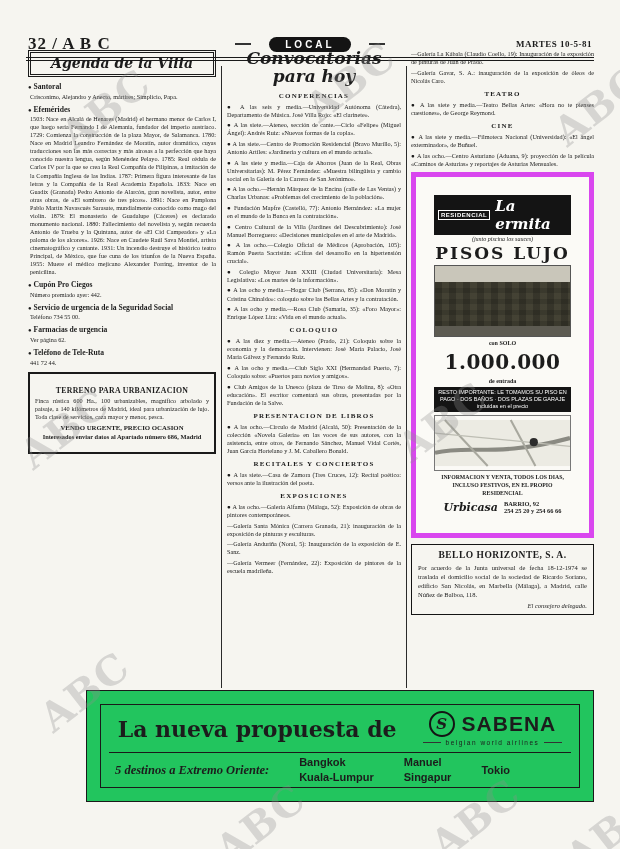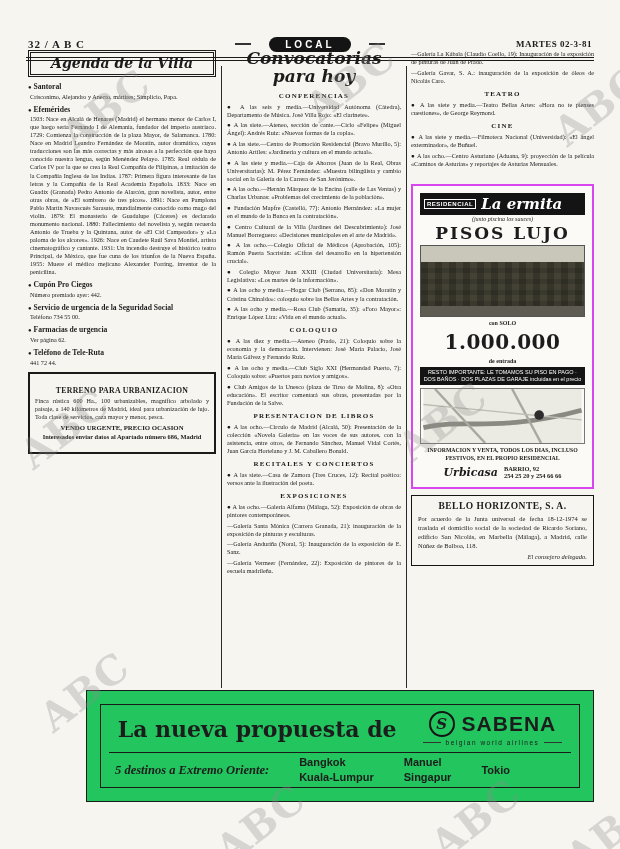--- a/index.html
+++ b/index.html
@@ -12,21 +12,21 @@
   .wm {
     position:absolute; font-family:"DejaVu Serif", serif; font-weight:bold;
     font-size:40px; color:#8f8f8f; opacity:.30; transform:rotate(-38deg);
     pointer-events:none; z-index:9; letter-spacing:1px;
   }
   
   .hdr {
     position:absolute; top:34px; left:28px; width:564px; height:20px;
     display:grid; grid-template-columns:1fr auto 1fr; align-items:center;
   }
-  .pagenum { font-weight:bold; font-size:11px; letter-spacing:1px; }
+  .pagenum { font-weight:bold; font-size:17px; letter-spacing:1px; }
   .hdr-center { display:flex; align-items:center; justify-content:center; gap:18px; }
   .wing { width:16px; height:2px; background:#333; }
   .local-badge {
     background:#141414; color:#fff; font-family:"Liberation Sans", sans-serif;
     font-weight:bold; font-size:10px; letter-spacing:3px;
     padding:2px 16px; border-radius:9px;
   }
   .hdr-date { text-align:right; font-weight:bold; font-size:9px; letter-spacing:.5px; }
   .hrule {
     position:absolute; top:57px; left:26px; width:568px; height:4px;
@@ -66,21 +66,21 @@
     font-family:"DejaVu Serif", serif; font-style:italic; font-weight:bold;
     font-size:17px; text-align:center; line-height:1.05; margin-bottom:6px;
   }
   .sec-heading {
     font-weight:bold; font-size:7px; text-align:center; letter-spacing:1.2px;
     margin:5px 0 3px;
   }
   .entry { font-size:6.2px; line-height:1.3; text-align:justify; margin-bottom:2.5px; }
 
   
-  .ermita-ad { border:2px solid #d946ef; margin-top:16px; padding:7px; background:#fbfaf6; }
+  .ermita-ad { border:5px solid #d946ef; margin-top:4px; padding:18px; background:#fbfaf6; }
   .ermita-head {
     background:#141414; color:#fff; display:flex; align-items:center; gap:5px;
     padding:2px 4px;
   }
   .ermita-brand { font-family:"Liberation Sans", sans-serif; font-size:6px; font-weight:bold; letter-spacing:.5px; border:1px solid #fff; padding:1px 2px; }
   .ermita-name { font-family:"DejaVu Serif", serif; font-style:italic; font-weight:bold; font-size:15px; }
   .ermita-sub { font-size:6px; text-align:center; font-style:italic; margin-top:1px; }
   .ermita-headline { font-family:"DejaVu Serif", serif; font-weight:bold; font-size:17px; text-align:center; letter-spacing:2px; margin:1px 0 2px; }
   .ermita-photo { height:72px; position:relative; overflow:hidden; border:1px solid #555; }
   .photo-sky { height:16px; background:#c9c6ba; }
@@ -150,21 +150,21 @@
   <span class="wm" style="left:425px; top:795px;">ABC</span>
   <span class="wm" style="left:560px; top:808px;">ABC</span>
 
   <header class="hdr">
     <span class="pagenum">32 / A B C</span>
     <span class="hdr-center">
       <span class="wing"></span>
       <span class="local-badge">LOCAL</span>
       <span class="wing"></span>
     </span>
-    <span class="hdr-date">MARTES 02-3-81</span>
+    <span class="hdr-date">MARTES 10-5-81</span>
   </header>
   <div class="hrule"></div>
 
   <section class="col col-left">
     <div class="agenda-title-box">
       <span>Agenda de la Villa</span>
     </div>
 
     <div>
 

